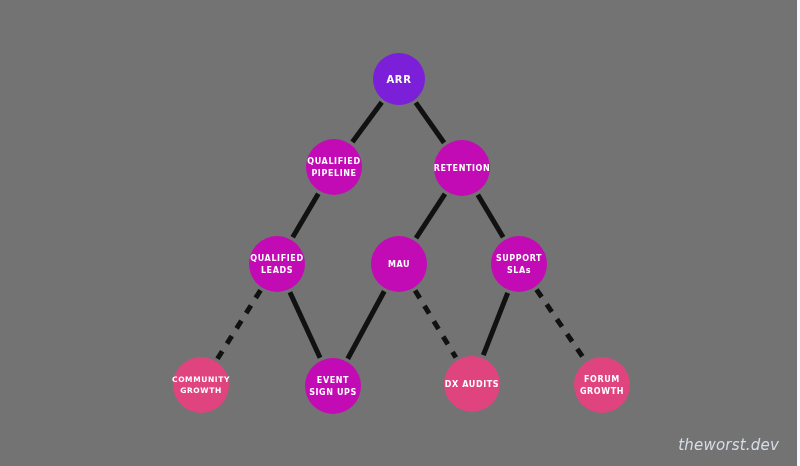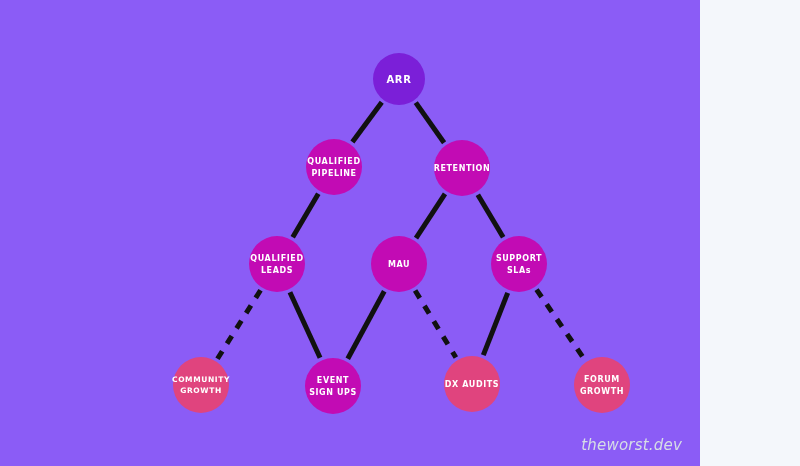--- a/index.html
+++ b/index.html
@@ -8,23 +8,23 @@
   }
   body {
     width: 800px;
     height: 466px;
     background: #f4f7fb;
     font-family: "DejaVu Sans", "Liberation Sans", sans-serif;
     overflow: hidden;
   }
   #diagram-root {
     position: relative;
-    width: 700px;
+    width: 797px;
     height: 466px;
-    background: #8b5cf6;
+    background: #737373;
   }
   #graph-svg {
     position: absolute;
     left: 0;
     top: 0;
     width: 800px;
     height: 466px;
     display: block;
   }
   .edge-line {

